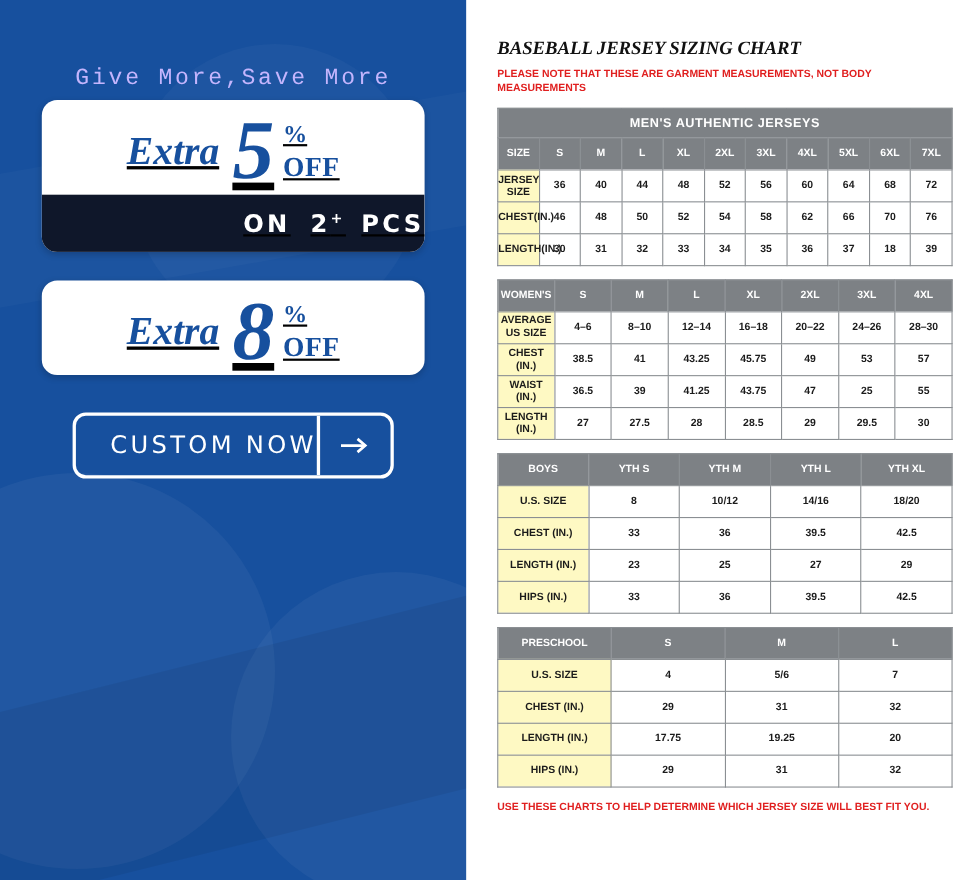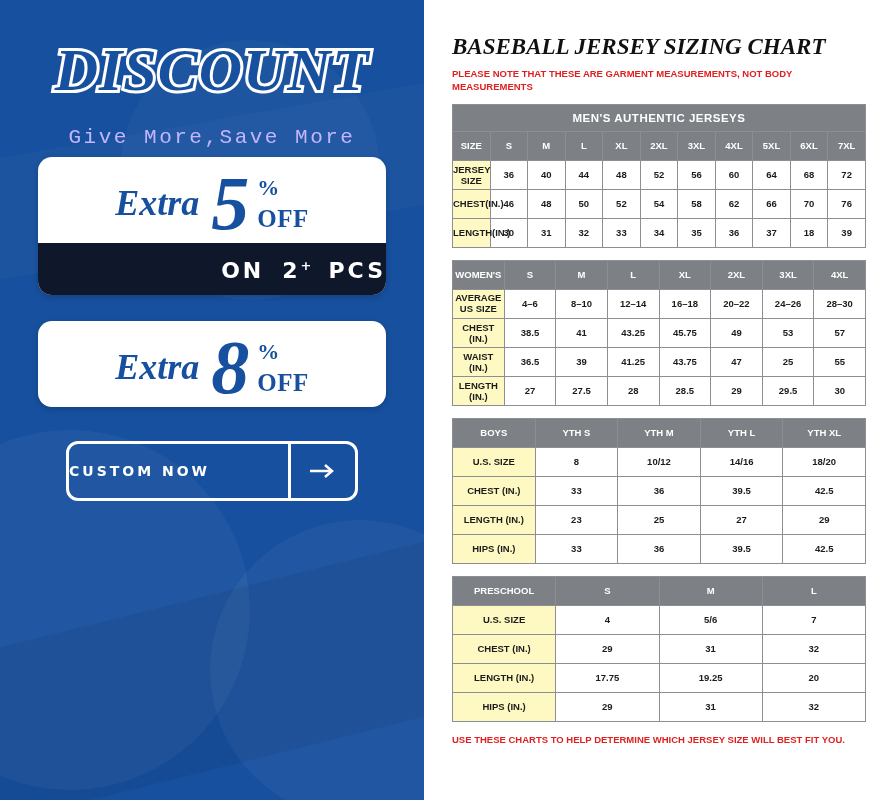--- a/index.html
+++ b/index.html
@@ -87,20 +87,21 @@
     font-weight: normal;
     font-family: Liberation Mono, monospace;
   }
 
   .offer-card {
     background: #ffffff;
     border-radius: 14px;
     margin: 0 8px 26px 8px;
     overflow: hidden;
     box-shadow: 0 2px 6px rgba(0,0,0,0.18);
+    text-decoration: underline;
   }
   .offer-top {
     display: flex;
     align-items: center;
     justify-content: center;
     padding: 16px 10px 10px 10px;
     gap: 6px;
     position: relative;
     height: 86px;
     box-sizing: border-box;
@@ -169,24 +170,24 @@
     border-radius: 12px;
     height: 54px;
     display: flex;
     align-items: center;
     justify-content: space-between;
     color: #ffffff;
     overflow: hidden;
   }
   .cta-label {
     flex: 1;
-    text-align: left;
+    text-align: right;
     font-family: "DejaVu Sans", sans-serif;
-    font-weight: bold;
-    font-size: 14px;
+    font-weight: normal;
+    font-size: 22px;
     letter-spacing: 3px;
   }
   .cta-arrow {
     width: 64px;
     height: 100%;
     border-left: 3px solid #ffffff;
     display: flex;
     align-items: center;
     justify-content: center;
   }
@@ -198,21 +199,21 @@
     height: 800px;
     background: #ffffff;
     padding: 34px 22px 10px 28px;
     box-sizing: border-box;
     flex: none;
   }
   .chart-title {
     font-family: "Liberation Serif", serif;
     font-weight: bold;
     font-style: italic;
-    font-size: 23px;
+    font-size: 17px;
     color: #111111;
     letter-spacing: 0px;
     margin: 0 0 8px 0;
   }
   .chart-note {
     color: #e02020;
     font-size: 9.5px;
     font-weight: bold;
     line-height: 1.35;
     margin-bottom: 10px;
@@ -268,21 +269,20 @@
 <div class="page">
 
   <div class="promo">
     <div class="promo-bg-shape bg3"></div>
     <div class="bg-stripe2"></div>
     <div class="promo-bg-shape bg1"></div>
     <div class="promo-bg-shape bg2"></div>
     <div class="bg-stripe"></div>
 
     <div class="promo-inner">
-      <div class="discount-title">DISCOUNT</div>
       <div class="discount-sub">Give More,Save More</div>
 
       <div class="offer-card">
         <div class="offer-top">
           <span class="offer-extra">Extra</span>
           <span class="offer-num">5</span>
           <span class="offer-pctoff">
             <span class="offer-pct">%</span>
             <span class="offer-off">OFF</span>
           </span>

